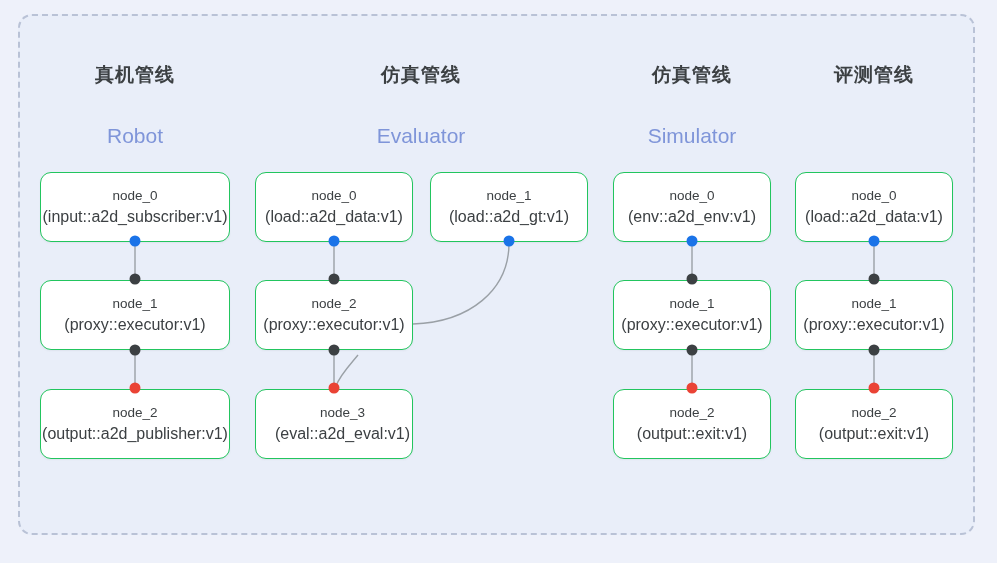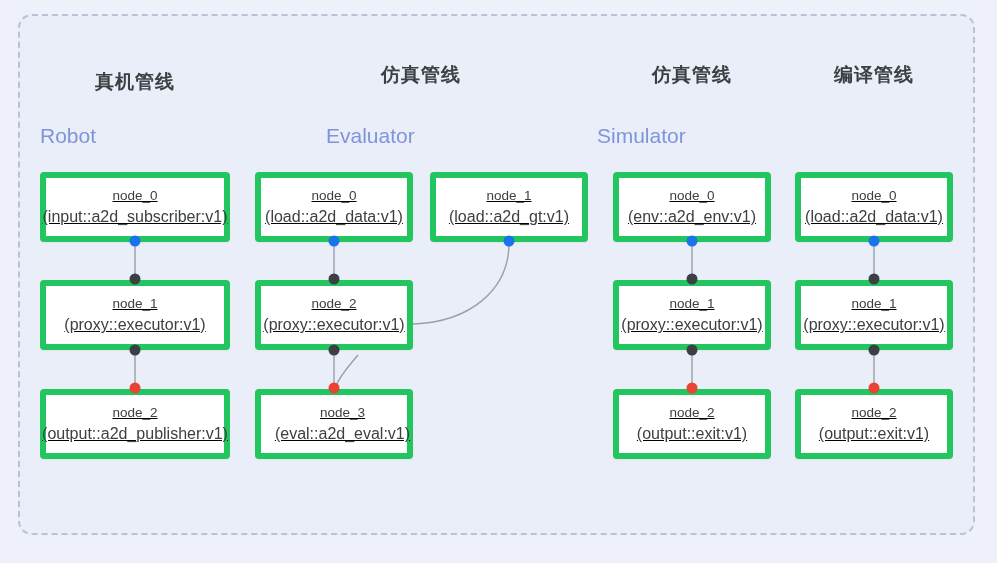--- a/index.html
+++ b/index.html
@@ -35,38 +35,37 @@
     position: absolute;
     text-align: center;
     font-size: 19px;
     font-weight: bold;
     color: #3c4043;
     letter-spacing: 1px;
     white-space: nowrap;
   }
   .col-subtitle {
     position: absolute;
-    text-align: left;
+    text-align: center;
     font-size: 21px;
     font-weight: normal;
     color: #7f95d9;
     white-space: nowrap;
   }
   .node {
     position: absolute;
     box-sizing: border-box;
     background: #ffffff;
-    border: 6px solid #22c55e;
-    border-radius: 4px;
+    border: 1px solid #22c55e;
+    border-radius: 11px;
     display: flex;
     flex-direction: column;
     align-items: center;
     justify-content: center;
     box-shadow: 0 1px 2px rgba(60, 64, 67, 0.06);
-    text-decoration: underline;
   }
   .node-title {
     font-size: 13.5px;
     color: #3c4043;
     line-height: 1.45;
     white-space: nowrap;
   }
   .node-sub {
     font-size: 16px;
     color: #3c4043;
@@ -113,21 +112,21 @@
 
     <path d="M 358 355 C 349 366 340 375 336 386" fill="none" stroke="#9aa0a6" stroke-width="1.4"></path>
 
     <line x1="692" y1="241" x2="692" y2="278" stroke="#9aa0a6" stroke-width="1.4"></line>
     <line x1="692" y1="350" x2="692" y2="387" stroke="#9aa0a6" stroke-width="1.4"></line>
 
     <line x1="874" y1="241" x2="874" y2="278" stroke="#9aa0a6" stroke-width="1.4"></line>
     <line x1="874" y1="350" x2="874" y2="387" stroke="#9aa0a6" stroke-width="1.4"></line>
   </svg>
 
-  <div class="col-title" style="left:40px; top:69px; width:190px;">真机管线</div>
+  <div class="col-title" style="left:40px; top:62px; width:190px;">真机管线</div>
   <div class="col-subtitle" style="left:40px; top:124px; width:190px;">Robot</div>
 
   <div class="node" style="left:40px; top:172px; width:190px; height:70px;">
     <div class="node-title">node_0</div>
     <div class="node-sub">(input::a2d_subscriber:v1)</div>
   </div>
   <div class="port blue" style="left:135px; top:241px;"></div>
 
   <div class="node" style="left:40px; top:280px; width:190px; height:70px;">
     <div class="node-title">node_1</div>
@@ -185,21 +184,21 @@
   </div>
   <div class="port black" style="left:692px; top:279px;"></div>
   <div class="port black" style="left:692px; top:350px;"></div>
 
   <div class="node" style="left:613px; top:389px; width:158px; height:70px;">
     <div class="node-title">node_2</div>
     <div class="node-sub">(output::exit:v1)</div>
   </div>
   <div class="port red" style="left:692px; top:388px;"></div>
 
-  <div class="col-title" style="left:779px; top:62px; width:190px;">编译管线</div>
+  <div class="col-title" style="left:779px; top:62px; width:190px;">评测管线</div>
 
   <div class="node" style="left:795px; top:172px; width:158px; height:70px;">
     <div class="node-title">node_0</div>
     <div class="node-sub">(load::a2d_data:v1)</div>
   </div>
   <div class="port blue" style="left:874px; top:241px;"></div>
 
   <div class="node" style="left:795px; top:280px; width:158px; height:70px;">
     <div class="node-title">node_1</div>
     <div class="node-sub">(proxy::executor:v1)</div>

